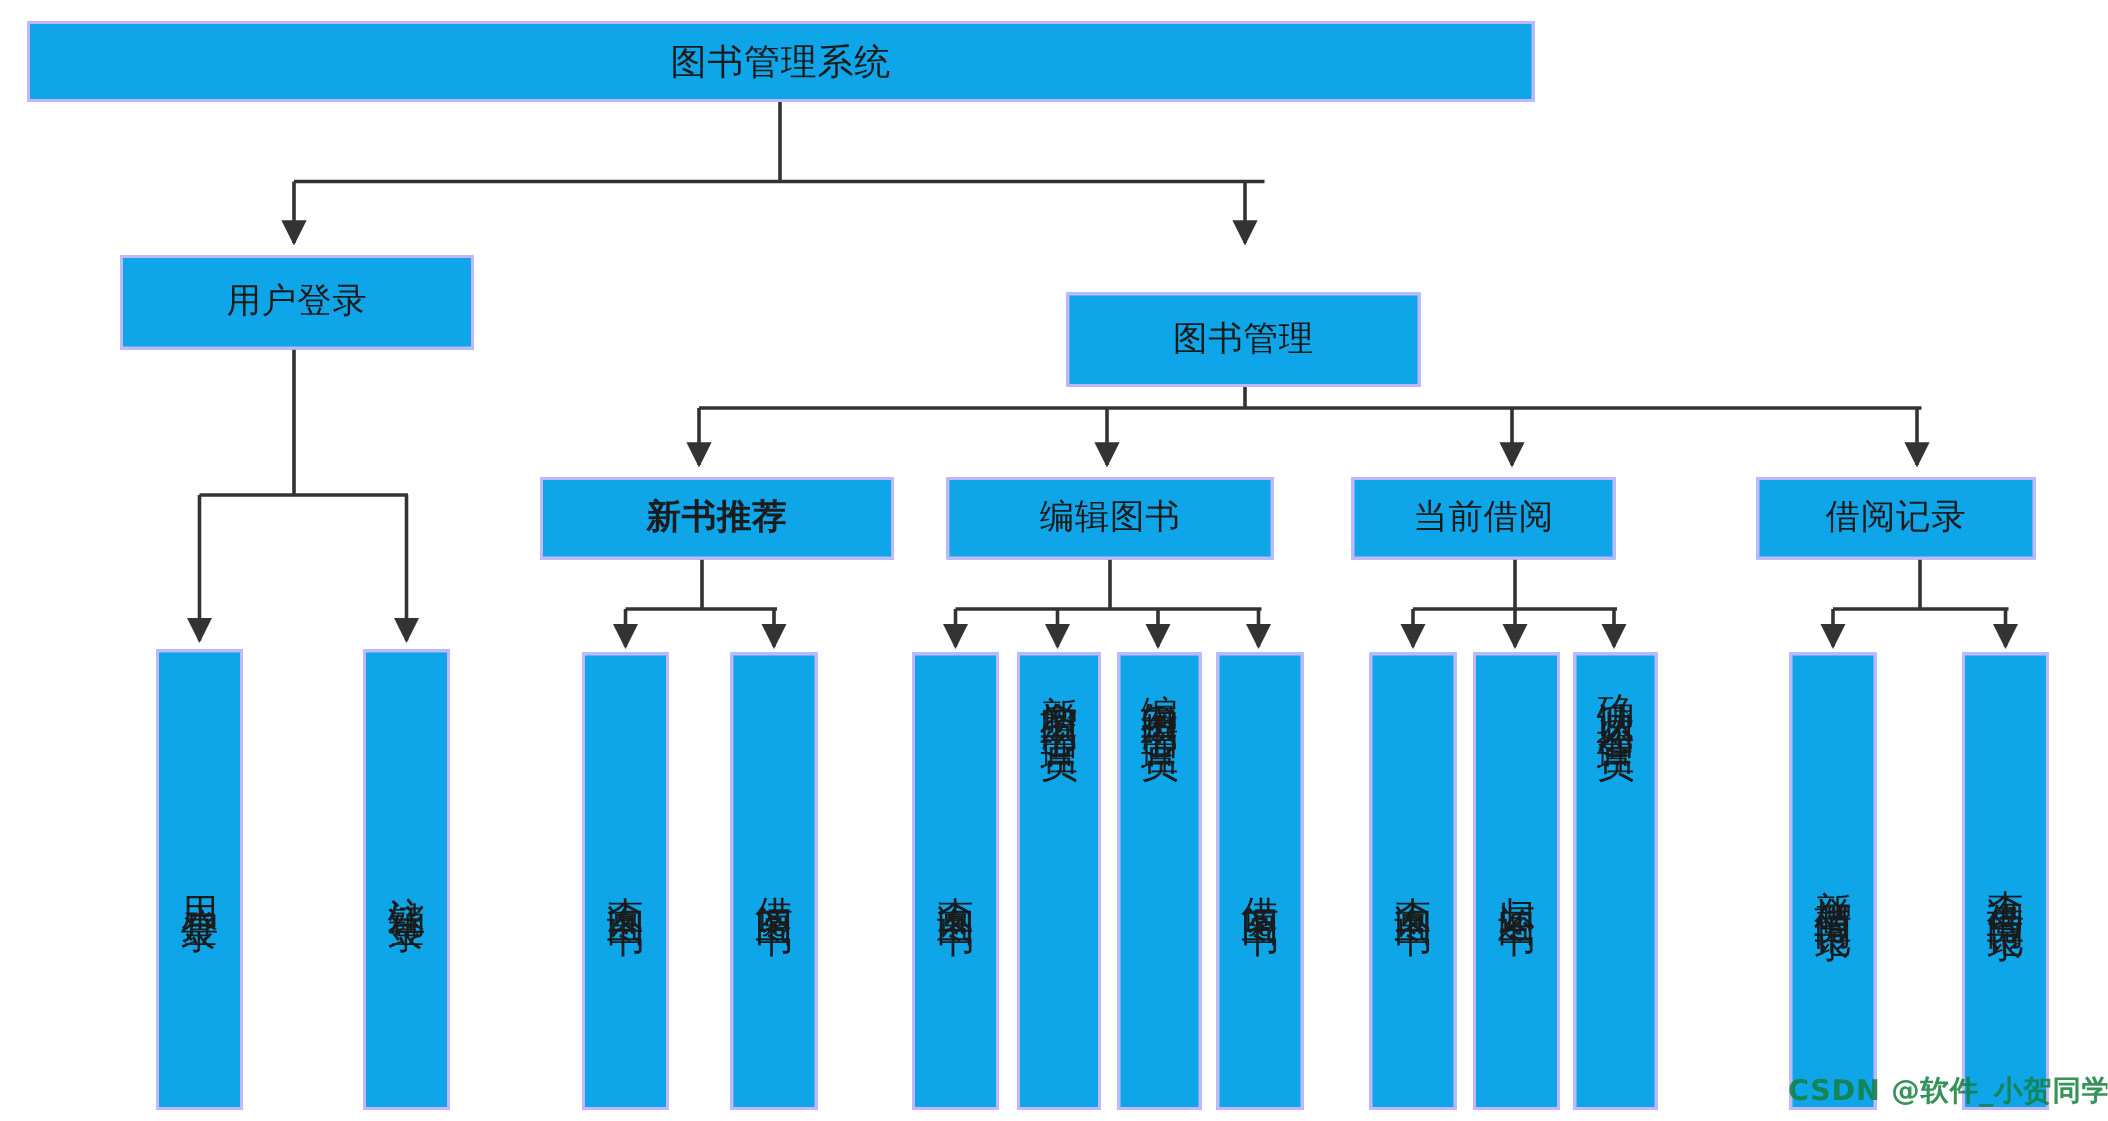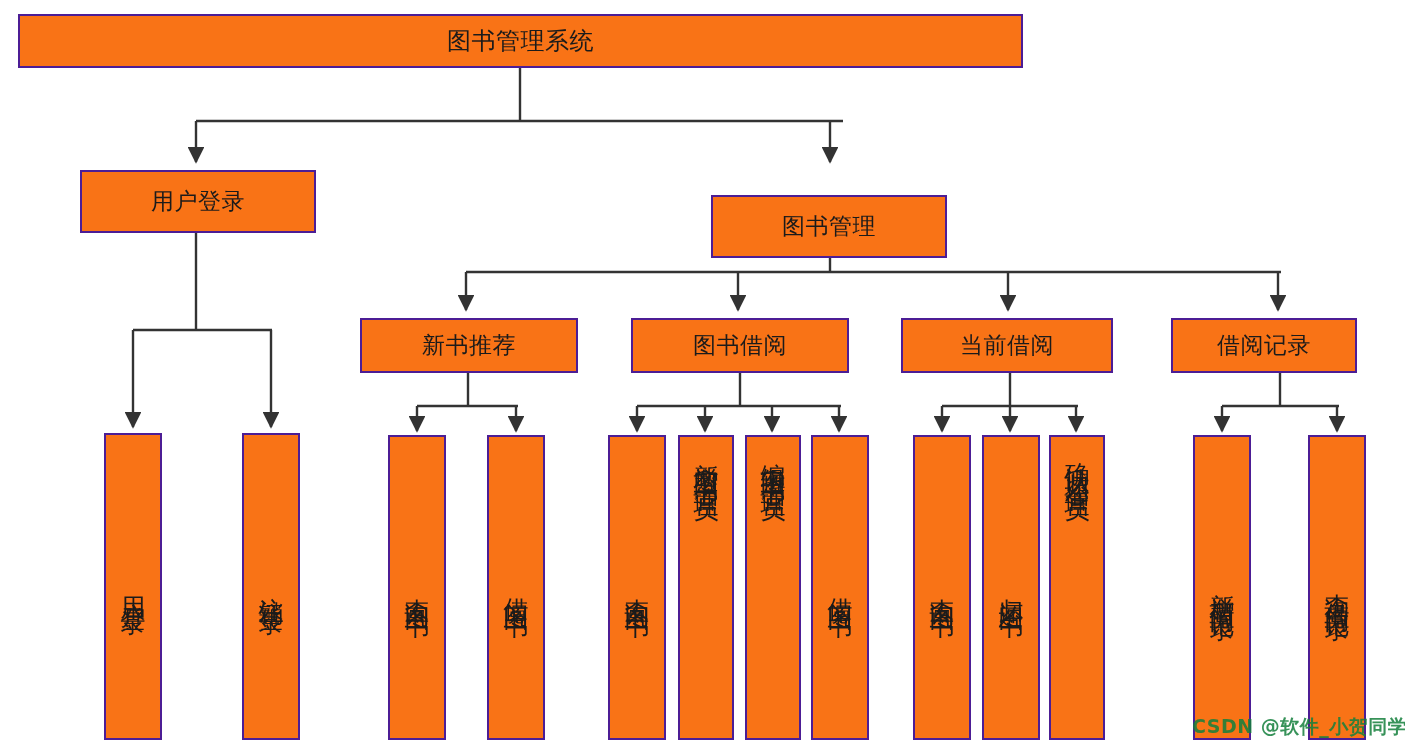--- a/index.html
+++ b/index.html
@@ -24,22 +24,22 @@
     position: absolute;
     left: 0;
     top: 0;
     width: 1405px;
     height: 747px;
     pointer-events: none;
   }
   .node {
     position: absolute;
     box-sizing: border-box;
-    background: #f97316;
-    border: 2px solid #4c1d95;
+    background: #0ea5e9;
+    border: 2px solid #c4b5fd;
     display: flex;
     align-items: center;
     justify-content: center;
     color: #1b1b1b;
   }
   .node-label {
     display: block;
     text-align: center;
     line-height: 1.18;
     letter-spacing: 0.5px;
@@ -141,29 +141,29 @@
   </div>
 
   <div class="node horiz" style="left:80px; top:170px; width:236px; height:63px;">
     <span class="node-label">用户登录</span>
   </div>
 
   <div class="node horiz" style="left:711px; top:170px; width:236px; height:63px;margin-top:25px;">
     <span class="node-label">图书管理</span>
   </div>
 
-  <div class="node horiz" style="left:360px; top:318px; width:218px; height:55px;">
+  <div class="node horiz" style="left:360px; top:318px; width:236px; height:55px;font-weight:bold;">
     <span class="node-label">新书推荐</span>
   </div>
 
   <div class="node horiz" style="left:631px; top:318px; width:218px; height:55px;">
-    <span class="node-label">图书借阅</span>
-  </div>
-
-  <div class="node horiz" style="left:901px; top:318px; width:212px; height:55px;">
+    <span class="node-label">编辑图书</span>
+  </div>
+
+  <div class="node horiz" style="left:901px; top:318px; width:176px; height:55px;">
     <span class="node-label">当前借阅</span>
   </div>
 
   <div class="node horiz" style="left:1171px; top:318px; width:186px; height:55px;">
     <span class="node-label">借阅记录</span>
   </div>
 
   <div class="node vert align-center" style="left:104px; top:433px; width:58px; height:307px;">
     <span class="node-label">用户登录</span>
   </div>

